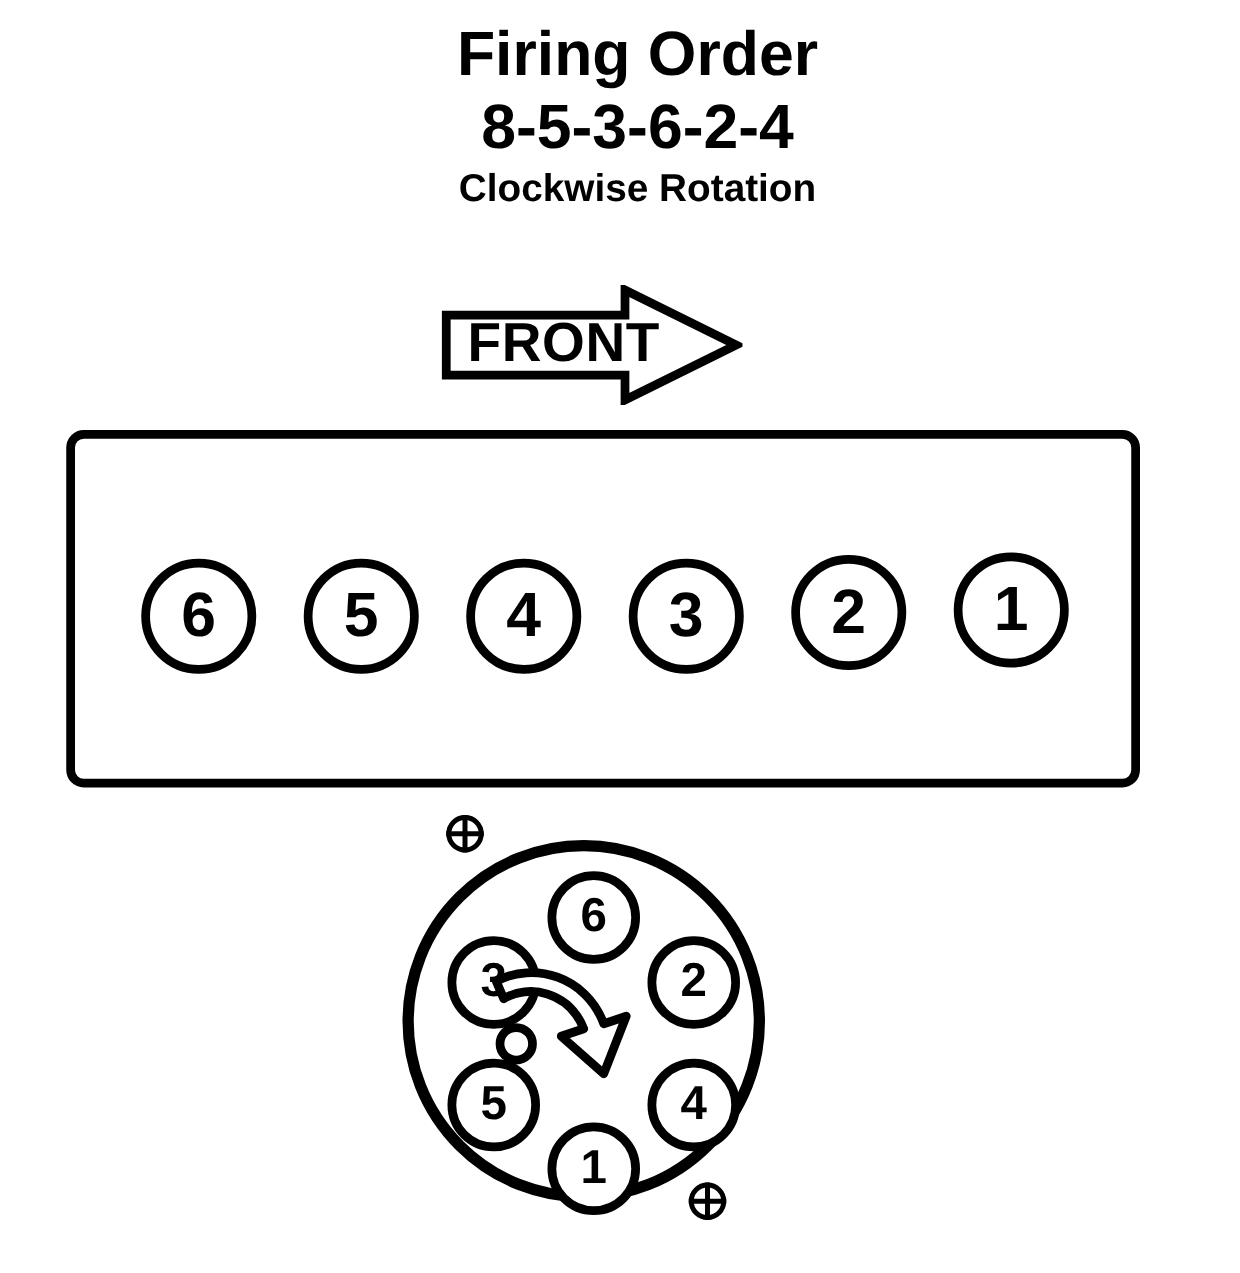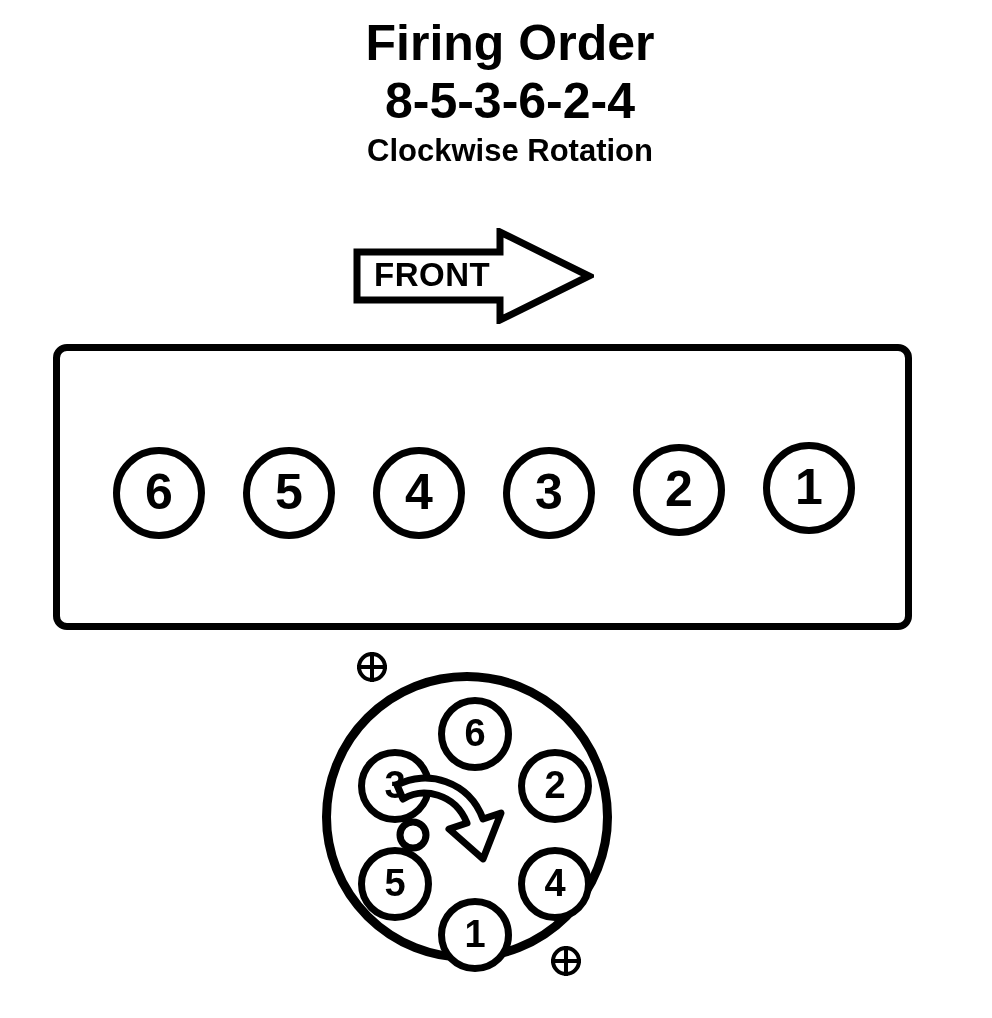--- a/index.html
+++ b/index.html
@@ -55,21 +55,21 @@
     width: 242px;
     height: 96px;
   }
   .front-arrow-wrap svg { display: block; }
   .front-arrow-label {
     position: absolute;
     left: 22px;
     top: 26px;
     width: 140px;
     text-align: left;
-    font-size: 33px;
+    font-size: 44px;
     font-weight: bold;
     line-height: 42px;
     letter-spacing: 0.5px;
     white-space: pre;
   }
 
   
   .engine-block {
     position: absolute;
     left: 53px;

